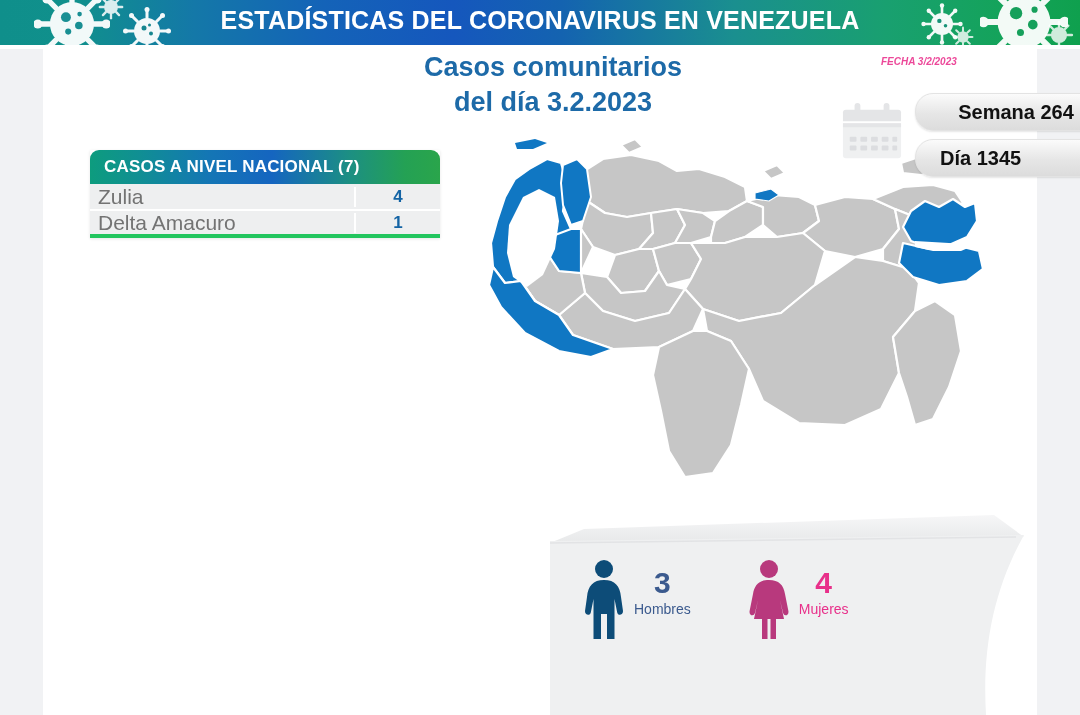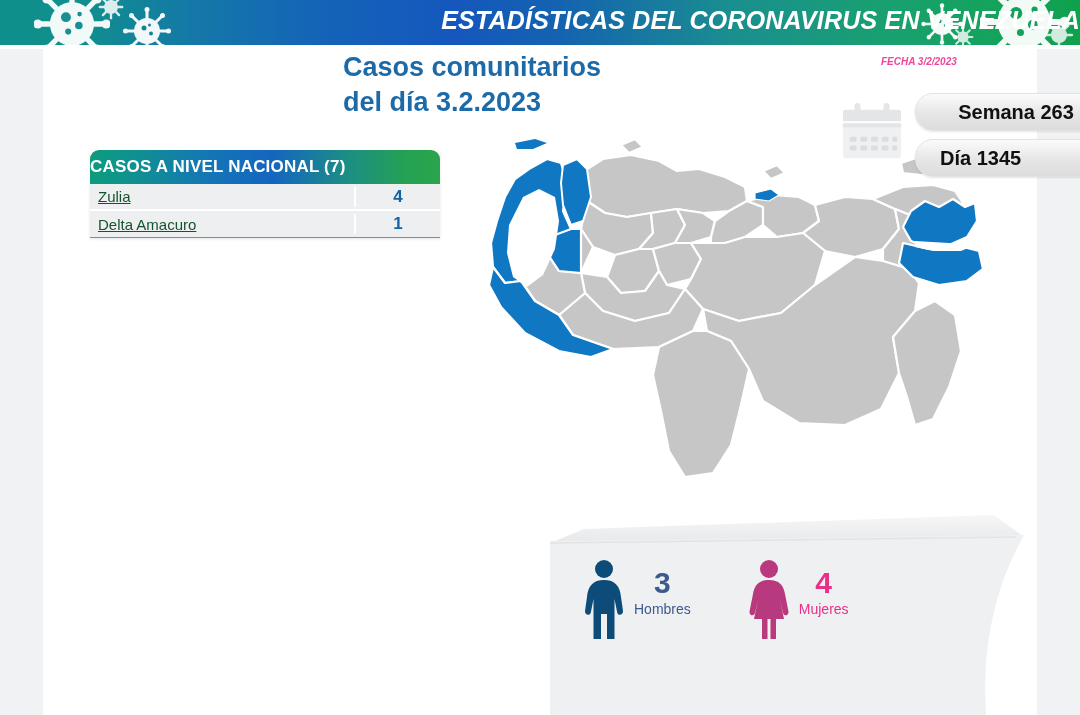--- a/index.html
+++ b/index.html
@@ -49,27 +49,26 @@
         #19a070 82%,
         #14a35a 93%,
         #0fa04e 100%);
     overflow: hidden;
     z-index: 5;
   }
   #header-banner .title {
     position: absolute;
     left: 0; right: 0;
     top: 6px;
-    text-align: right;
+    text-align: center;
     color: #ffffff;
     font-size: 25px;
     font-weight: bold;
     letter-spacing: 0.2px;
     font-family: "Liberation Sans", sans-serif;
-    font-style: italic;
   }
   .virus {
     position: absolute;
     opacity: 0.95;
   }
   .virus svg { display: block; }
 
   
   #banner-underline {
     position: absolute;
@@ -80,20 +79,21 @@
     background: #ffffff;
     z-index: 4;
   }
 
   
   #main-title {
     position: absolute;
     left: 300px;
     top: 50px;
     width: 420px;
+    text-align: center;
     color: #1d6aa8;
     font-size: 27px;
     font-weight: bold;
     line-height: 1.28;
     font-family: "Liberation Sans", sans-serif;
   }
 
   
   #fecha-label {
     position: absolute;
@@ -159,38 +159,38 @@
         #1476b5 34%,
         #1565c0 52%,
         #1c8f83 74%,
         #24a154 90%,
         #2aa54b 100%);
     color: #ffffff;
     font-size: 17px;
     font-weight: bold;
     display: flex;
     align-items: center;
+    padding-left: 14px;
     letter-spacing: 0.2px;
     box-sizing: border-box;
   }
   #cases-table .trow {
     height: 27px;
     display: flex;
     align-items: center;
     background: #eeeff0;
     border-bottom: 2px solid #ffffff;
     box-sizing: border-box;
   }
-  #cases-table .trow:last-child { border-bottom: 1px solid #22c55e; }
+  #cases-table .trow:last-child { border-bottom: 4px solid #22c55e; }
   #cases-table .tname {
     flex: 1;
     padding-left: 8px;
-    font-size: 15px;
-    color: #14532d;
-    text-decoration: underline;
+    font-size: 21px;
+    color: #737373;
   }
   #cases-table .tnum {
     width: 86px;
     text-align: center;
     font-size: 17px;
     font-weight: bold;
     color: #1464a5;
     border-left: 2px solid #ffffff;
     box-sizing: border-box;
   }
@@ -459,21 +459,21 @@
           <rect x="9" y="47" width="7" height="5" rx="1"></rect>
           <rect x="20" y="47" width="7" height="5" rx="1"></rect>
           <rect x="31" y="47" width="7" height="5" rx="1"></rect>
           <rect x="42" y="47" width="7" height="5" rx="1"></rect>
           <rect x="53" y="47" width="5" height="5" rx="1"></rect>
         </g>
       </svg>
     </div>
 
     <div class="badge" id="badge-week">
-      <span>Semana 263</span>
+      <span>Semana 264</span>
     </div>
     <div class="badge" id="badge-day">
       <span>Día 1345</span>
     </div>
 
     <div id="cases-table">
       <div class="thead">CASOS A NIVEL NACIONAL  (7)</div>
 
       <div class="trow">
         <div class="tname">Zulia</div>

